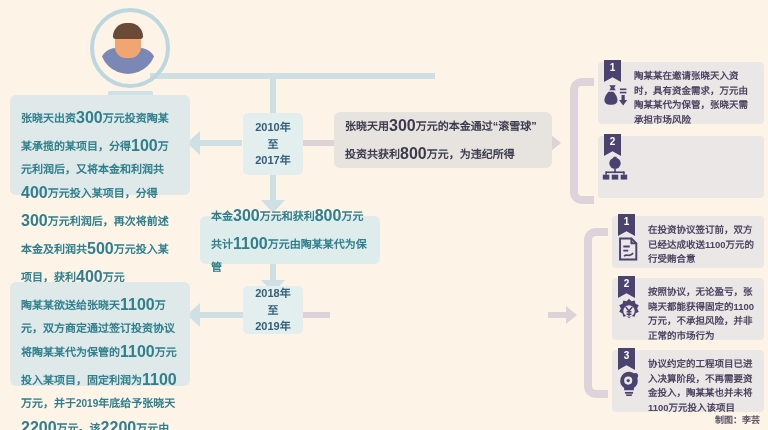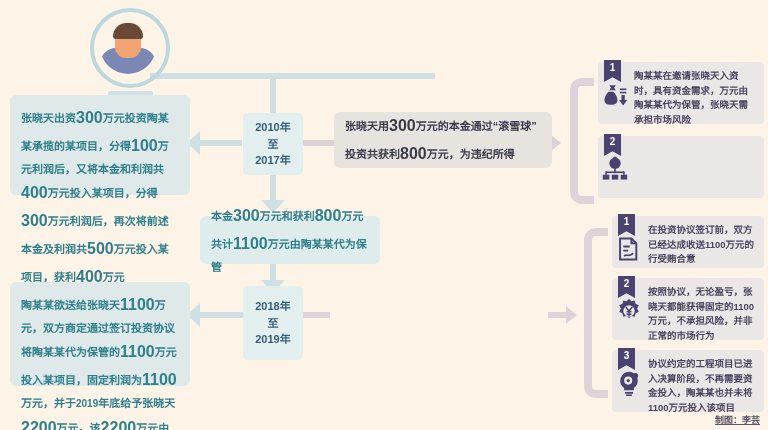--- a/index.html
+++ b/index.html
@@ -77,21 +77,21 @@
   }
   .badge{
     position:absolute;left:6px;top:-2px;width:17px;height:22px;background:#4a4370;
     color:#fff;font-size:10px;font-weight:bold;text-align:center;line-height:15px;
     clip-path:polygon(0 0,100% 0,100% 100%,50% 78%,0 100%);
   }
   .cicon{position:absolute;left:4px;top:20px;width:26px;height:26px;color:#4a4370;}
   .cicon svg{width:26px;height:26px;display:block;}
 
   .credit{
-    position:absolute;right:8px;bottom:4px;font-size:9px;color:#5a5566;font-weight:bold;text-decoration:underline;
+    position:absolute;right:8px;bottom:4px;font-size:9px;color:#5a5566;font-weight:bold;
   }
 </style>
 </head>
 <body>
 
 <div id="stage">
 
   <div class="bar abs" style="left:150px;top:73px;width:120px;height:6px;"></div>
   <div class="bar abs" style="left:270px;top:73px;width:165px;height:6px;"></div>
   <div class="bar abs" style="left:270px;top:73px;width:6px;height:42px;"></div>
@@ -141,21 +141,21 @@
   </div>
 
   <div class="abs box box-gray" style="left:334px;top:112px;width:218px;height:56px;display:flex;align-items:center;">
     <div class="t">张晓天用<span class="num">300</span>万元的本金通过“滚雪球”投资共获利<span class="num">800</span>万元，为违纪所得</div>
   </div>
 
   <div class="abs box box-teal2" style="left:200px;top:216px;width:180px;height:48px;display:flex;align-items:center;">
     <div class="t">本金<span class="num">300</span>万元和获利<span class="num">800</span>万元共计<span class="num">1100</span>万元由陶某某代为保管</div>
   </div>
 
-  <div class="abs box-date" style="left:243px;top:286px;width:60px;height:74px;">
+  <div class="abs box-date" style="left:243px;top:286px;width:60px;height:48px;">
     <div>
       <div>2018年</div>
       <div>至</div>
       <div>2019年</div>
     </div>
   </div>
 
   <div class="abs box box-teal" style="left:10px;top:282px;width:180px;height:104px;">
     <div class="t">陶某某欲送给张晓天<span class="num">1100</span>万元，双方商定通过签订投资协议将陶某某代为保管的<span class="num">1100</span>万元投入某项目，固定利润为<span class="num">1100</span>万元，并于<span class="num-s">2019</span>年底给予张晓天<span class="num">2200</span>万元。该<span class="num">2200</span>万元由陶某某代为保管</div>
   </div>

